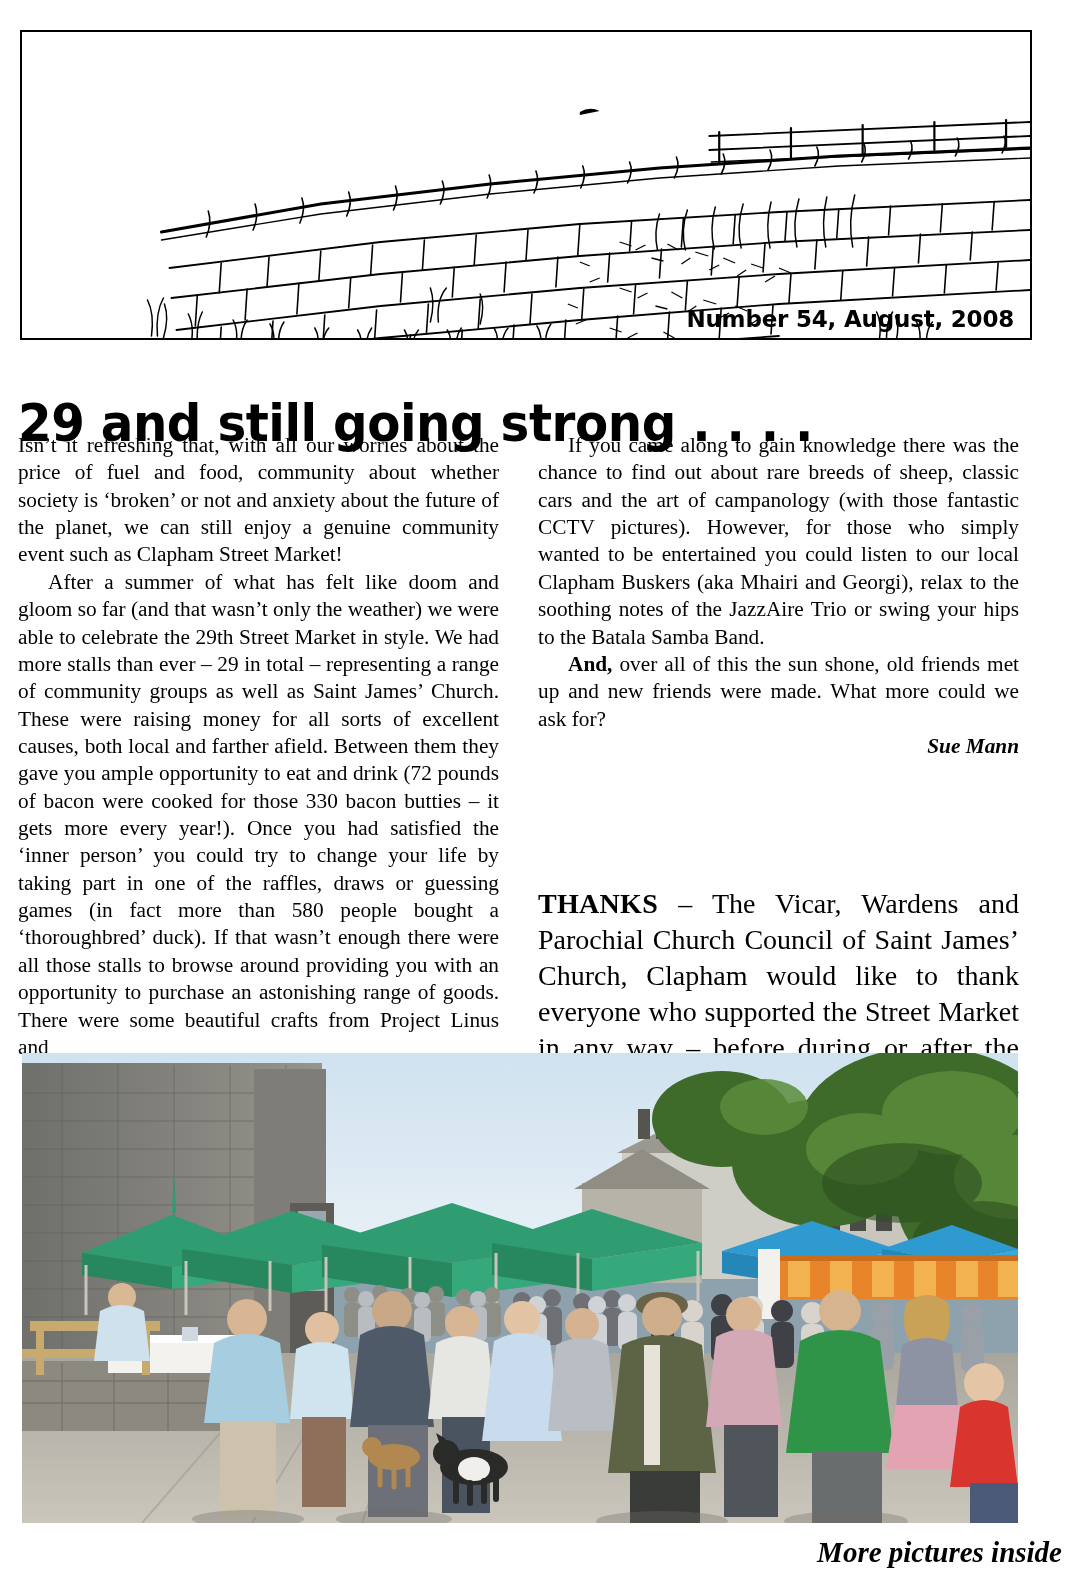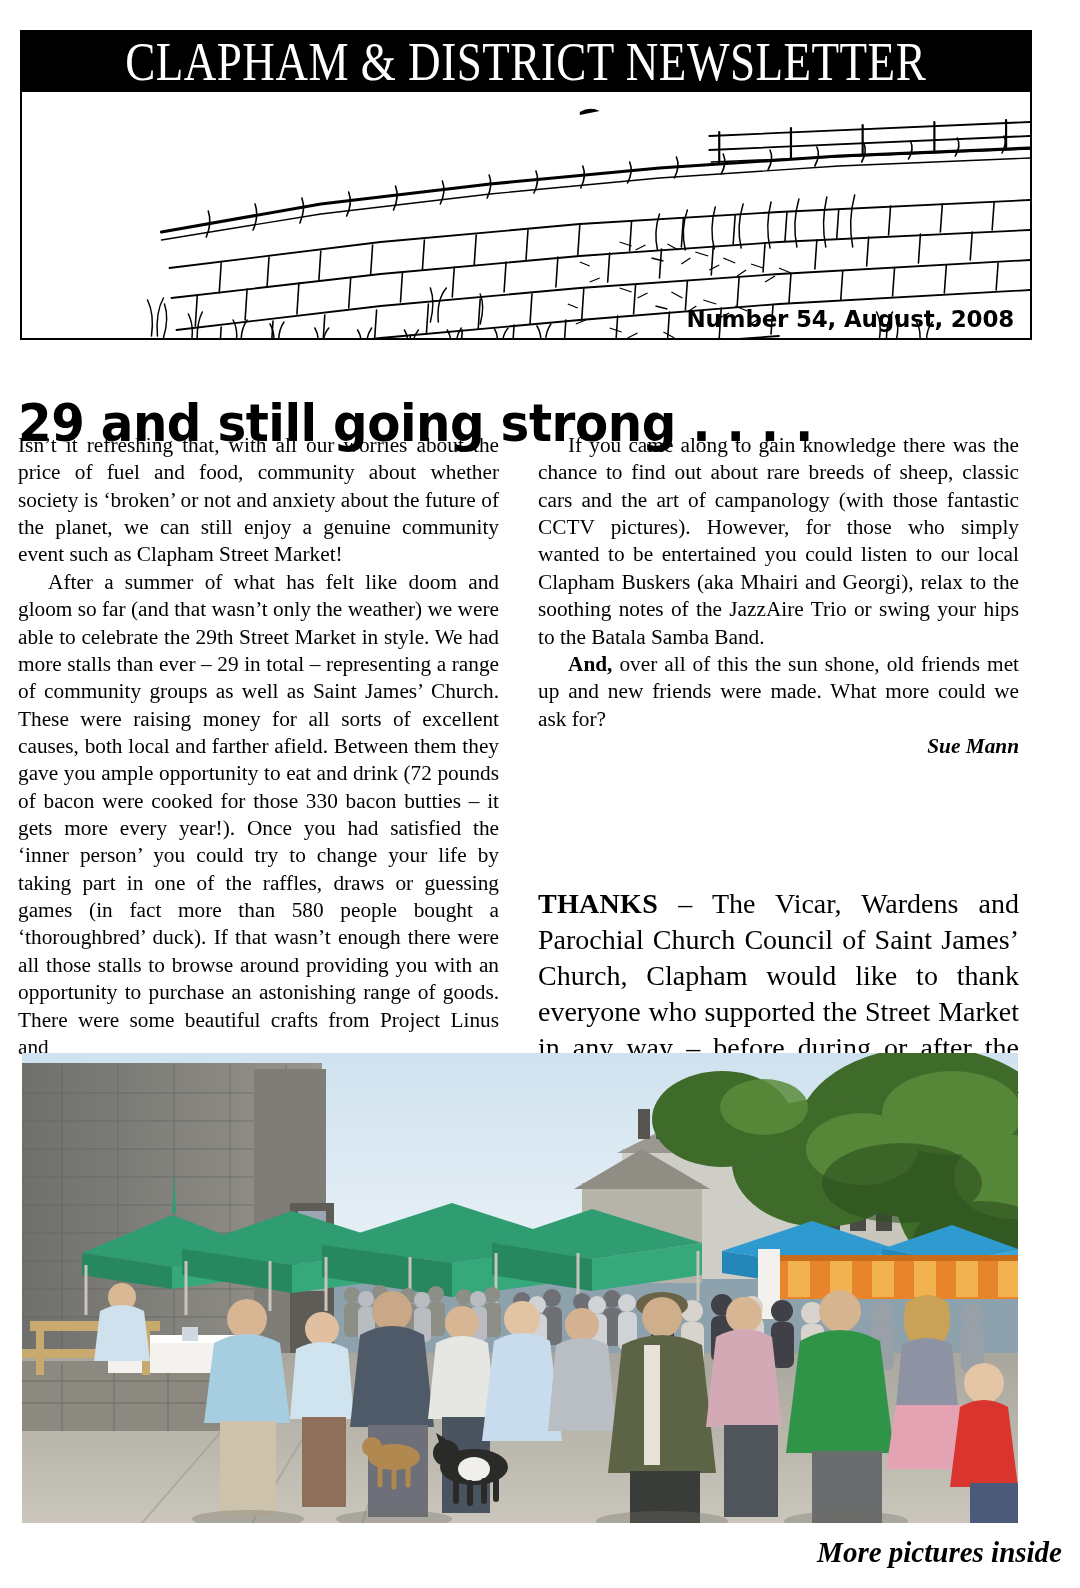--- a/index.html
+++ b/index.html
@@ -139,23 +139,20 @@
     font-weight: bold;
     font-size: 29px;
     font-family: "Liberation Serif", serif;
   }
 </style>
 </head>
 <body>
 
 <div id="masthead">
 
-  <div id="masthead-band">
-    <div id="masthead-title">CLAPHAM &amp; DISTRICT NEWSLETTER</div>
-  </div>
 
   <div id="masthead-art">
     <svg viewBox="0 0 1012 248" preserveAspectRatio="none" aria-hidden="true">
       <g fill="none" stroke="#000" stroke-width="1.6" stroke-linecap="round">
 
         <path d="M140 140 L300 112 L470 92 L640 76 L820 64 L1012 56" stroke-width="3"></path>
         <path d="M140 148 L300 122 L470 102 L640 86 L820 74 L1012 66" stroke-width="1.4"></path>
         <path d="M185 145 q6 -14 2 -26"></path>
           <path d="M232 138 q6 -14 2 -26"></path>
         <path d="M279 131 q6 -14 2 -25"></path>

